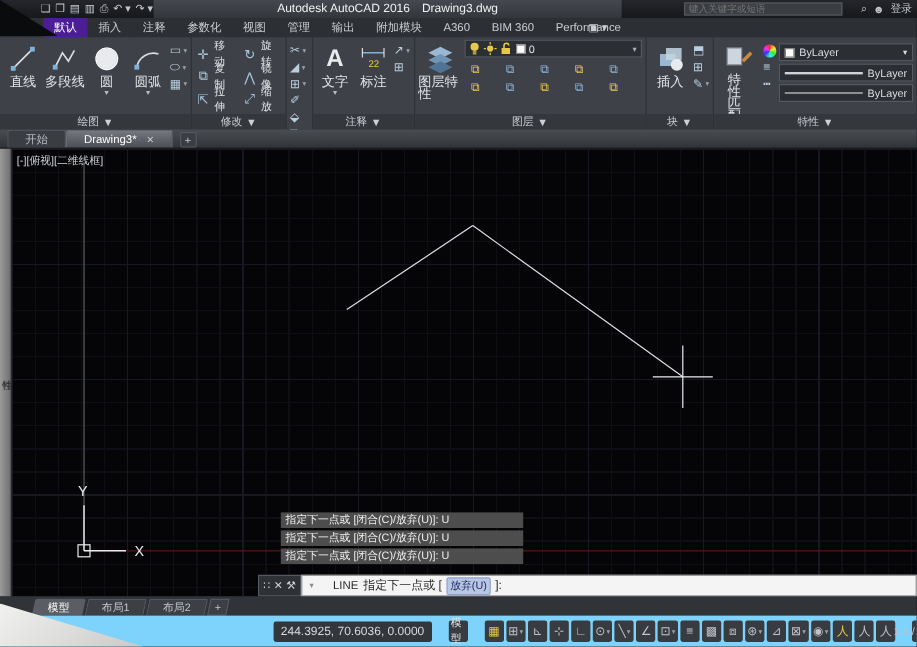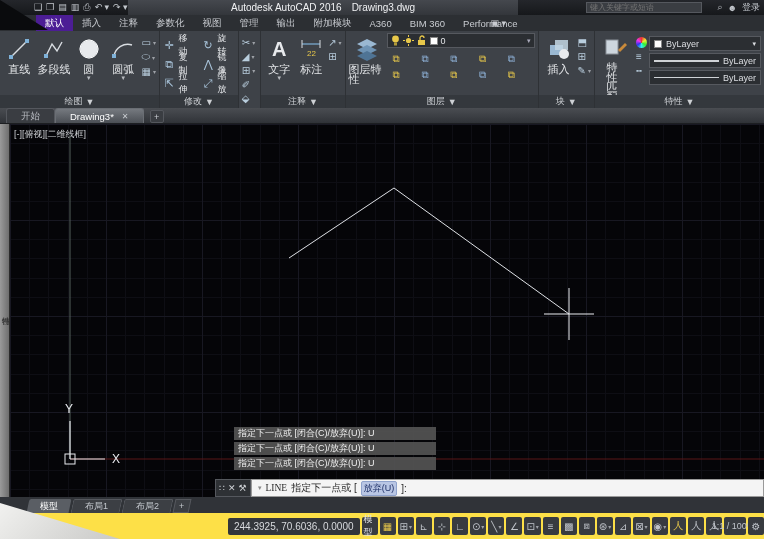--- a/index.html
+++ b/index.html
@@ -8,21 +8,21 @@
   #app { position:relative; width:764px; height:539px; background:#2b2e33; }
 
   
   #titlebar { position:absolute; left:0; top:0; width:764px; height:15px;
     background:linear-gradient(#24262b,#16181b); display:flex; align-items:center; }
   .qat { display:flex; align-items:center; gap:4px; margin-left:34px; }
   .qat span { color:#c3c7cd; font-size:9px; line-height:15px; cursor:default; }
   #title-center { position:absolute; left:128px; top:0; width:390px; height:15px;
     background:linear-gradient(#45484e,#33363b); display:flex; align-items:center; justify-content:center;
     color:#f0f1f3; font-size:10px; gap:10px; }
-  #search-wrap { position:absolute; right:62px; top:2px; width:116px; height:11px;
+  #search-wrap { position:absolute; right:62px; top:2px; width:132px; height:11px;
     background:#3a3d42; border:1px solid #55585e; display:flex; align-items:center;justify-content:center; }
   #search-wrap input { background:transparent; border:none; outline:none; color:#9a9da3;
     font-size:8px; width:100%; padding:0 3px; font-family:inherit; }
   #title-right { position:absolute; right:4px; top:0; height:15px; display:flex; align-items:center; gap:5px;
     color:#c3c7cd; font-size:9px; }
 
   
   #ribbontabs { position:absolute; left:0; top:15px; width:764px; height:16px;
     background:#2c2f33; display:flex; align-items:stretch; padding-left:36px; }
   .rtab { color:#c9ccd1; font-size:9.5px; padding:0 9px; display:flex; align-items:center; cursor:pointer; }
@@ -88,38 +88,38 @@
   .hist { position:absolute; left:224px; width:202px; height:13px; background:rgba(84,84,84,.92);
     color:#f0f0f0; font-size:9px; line-height:13px; padding-left:4px; white-space:nowrap; }
 
   
   #cmddock { position:absolute; left:215px; top:479px; width:549px; height:18px; display:flex; }
   #cmd-grip { width:36px; background:#2e3135; display:flex; align-items:center; justify-content:center; gap:3px;
     color:#cfd2d6; font-size:9px; border:1px solid #55585e; }
   #cmd-input { flex:1; background:#f4f4f4; border:1px solid #9a9a9a; display:flex; align-items:center;
     padding-left:6px; font-size:10px; color:#2a2a2a; gap:4px; white-space:nowrap; }
   #cmd-input .recent { color:#8a8a8a; font-size:7px; }
-  #cmd-input .cmdname { font-family:Liberation Serif, serif; font-size:9.5px; }
+  #cmd-input .cmdname { font-family:Liberation Sans, sans-serif; font-size:9.5px;margin-left:12px; }
   .optchip { background:#b9c6e4; border:1px solid #8fa2cc; border-radius:2px; padding:0 2px;
     color:#1d2f66; font-size:9px; }
 
   
   #layouttabs { position:absolute; left:0; top:497px; width:764px; height:16px; background:#303338;
     display:flex; align-items:flex-end; padding-left:28px; gap:2px; }
   .ltab { height:14px; padding:0 12px; font-size:9px; display:flex; align-items:center;
     transform:skewX(-12deg); border-radius:2px 2px 0 0; cursor:pointer; }
   .ltab > span { transform:skewX(12deg); }
   .ltab.active { background:#5a5e64; color:#ffffff; }
   .ltab.inactive { background:#3c3f44; color:#c3c7cd; border:1px solid #55585e; border-bottom:none; }
   .ltab-plus { height:14px; width:16px; background:#3c3f44; border:1px solid #55585e; color:#c3c7cd;
     font-size:9px; display:flex; align-items:center; justify-content:center; transform:skewX(-12deg); cursor:pointer; }
 
   
-  #statusbar { position:absolute; left:0; top:513px; width:764px; height:26px; background:#fde047;
-    display:flex; align-items:center; gap:2px; padding-left:228px; font-size:9px; }
+  #statusbar { position:absolute; left:0; top:513px; width:764px; height:26px; background:#7dd3fc;
+    display:flex; align-items:center; gap:14px; padding-left:228px; font-size:9px; }
   #coords { color:#d8dade; font-size:10px; padding:3px 6px; background:#33363b; border-radius:2px; white-space:nowrap; }
   .sbtn { min-width:16px; height:18px; background:#383b40; border-radius:2px; color:#bfc3c9;
     display:flex; align-items:center; justify-content:center; gap:1px; padding:0 2px; cursor:pointer; font-size:10px; }
   .sbtn.accent { color:#55a8f0; }
   .sbtn .dd { font-size:6px; color:#9da1a7; }
   #sb-model { font-size:9px; color:#e2e4e7; }
   #sb-scale { white-space:nowrap; font-size:9px; }
 
   
   #curl-top { position:absolute; left:0; top:0; width:48px; height:30px;

